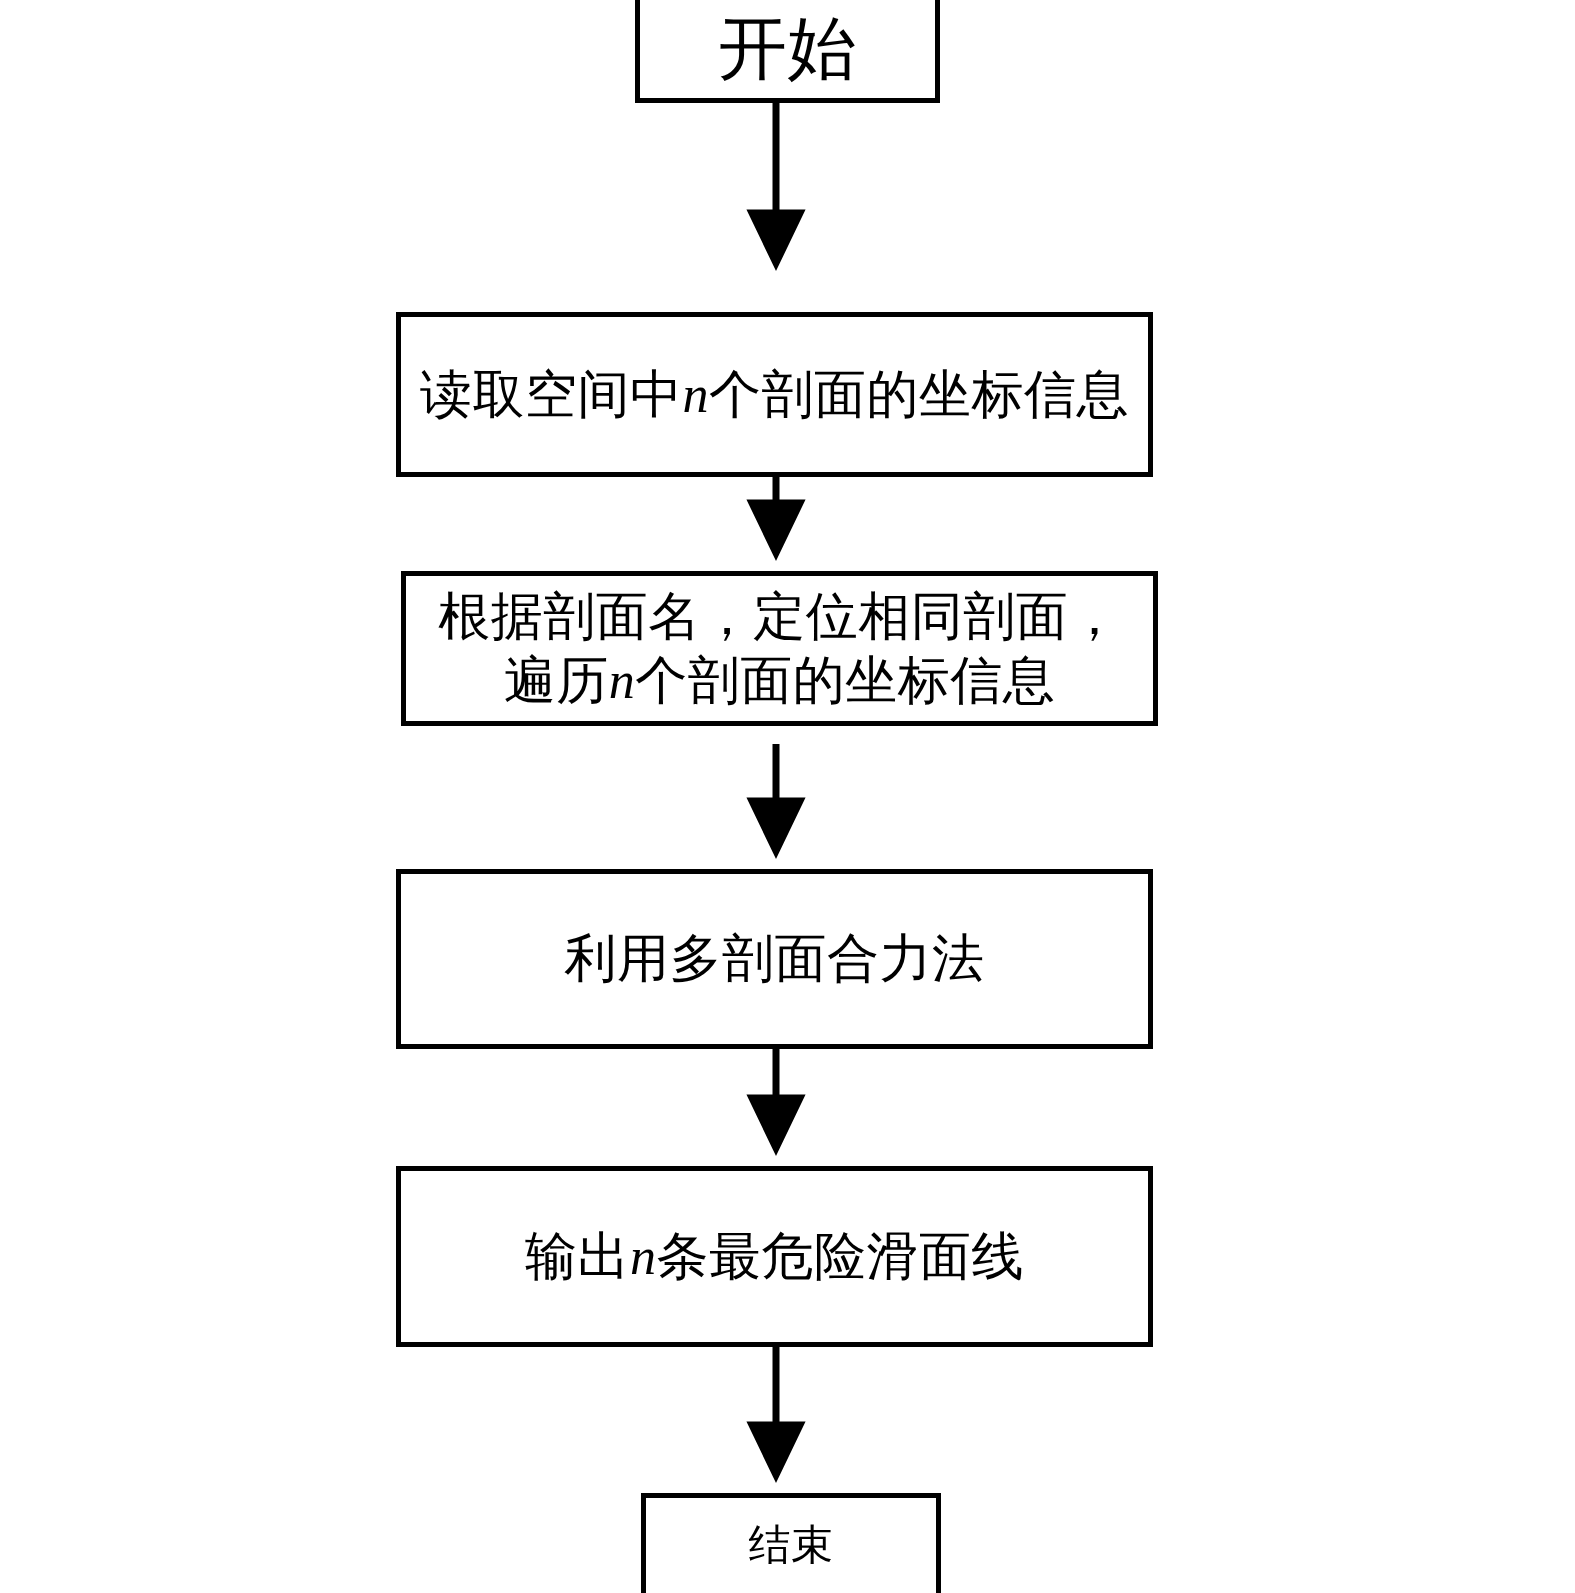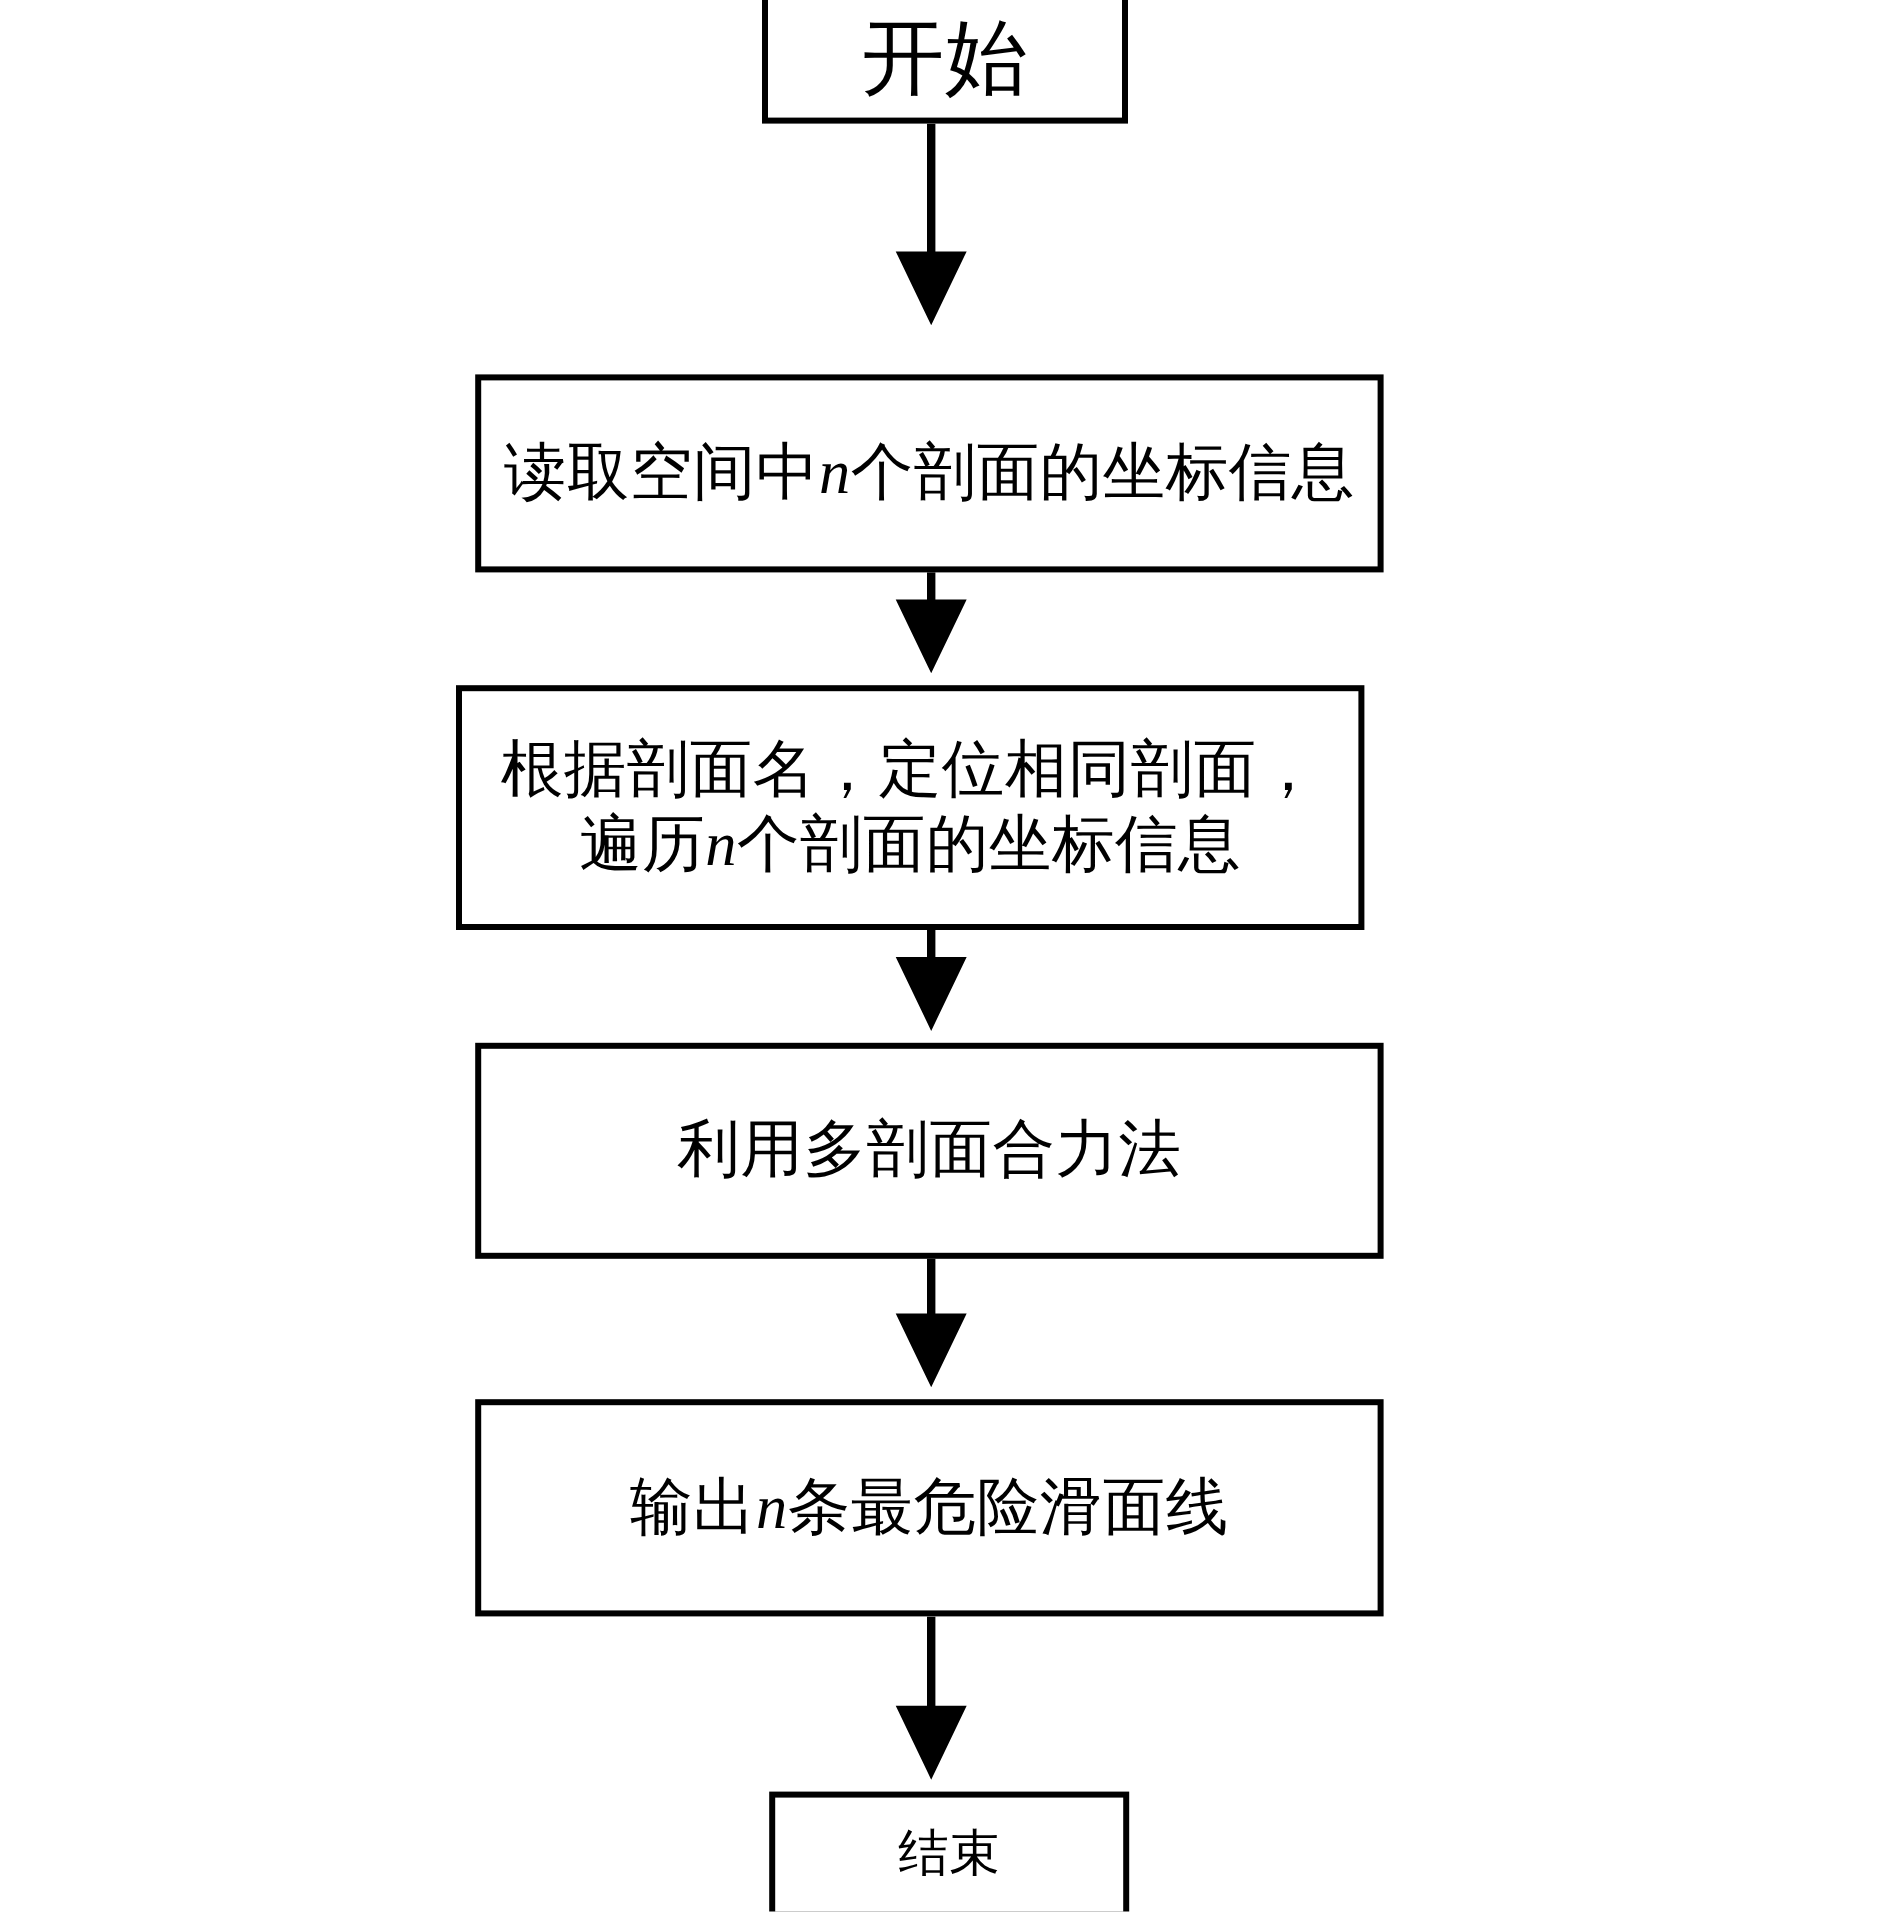--- a/index.html
+++ b/index.html
@@ -41,21 +41,21 @@
   }
   
   #node-start {
     left: 635px;  top: -5px;   width: 305px; height: 108px;
   }
   #node-start .node-text { font-size: 69px; }
   #node-read {
     left: 396px;  top: 281px;  width: 757px; height: 165px; margin-top: 31px;
   }
   #node-locate {
-    left: 380px;  top: 571px;  width: 757px; height: 204px;
+    left: 401px;  top: 571px;  width: 757px; height: 155px;
   }
   #node-compute {
     left: 396px;  top: 869px;  width: 757px; height: 180px;
   }
   #node-output {
     left: 396px;  top: 1166px; width: 757px; height: 181px; align-items: center;
   }
   #node-end {
     left: 641px;  top: 1493px; width: 300px; height: 105px;
   }

